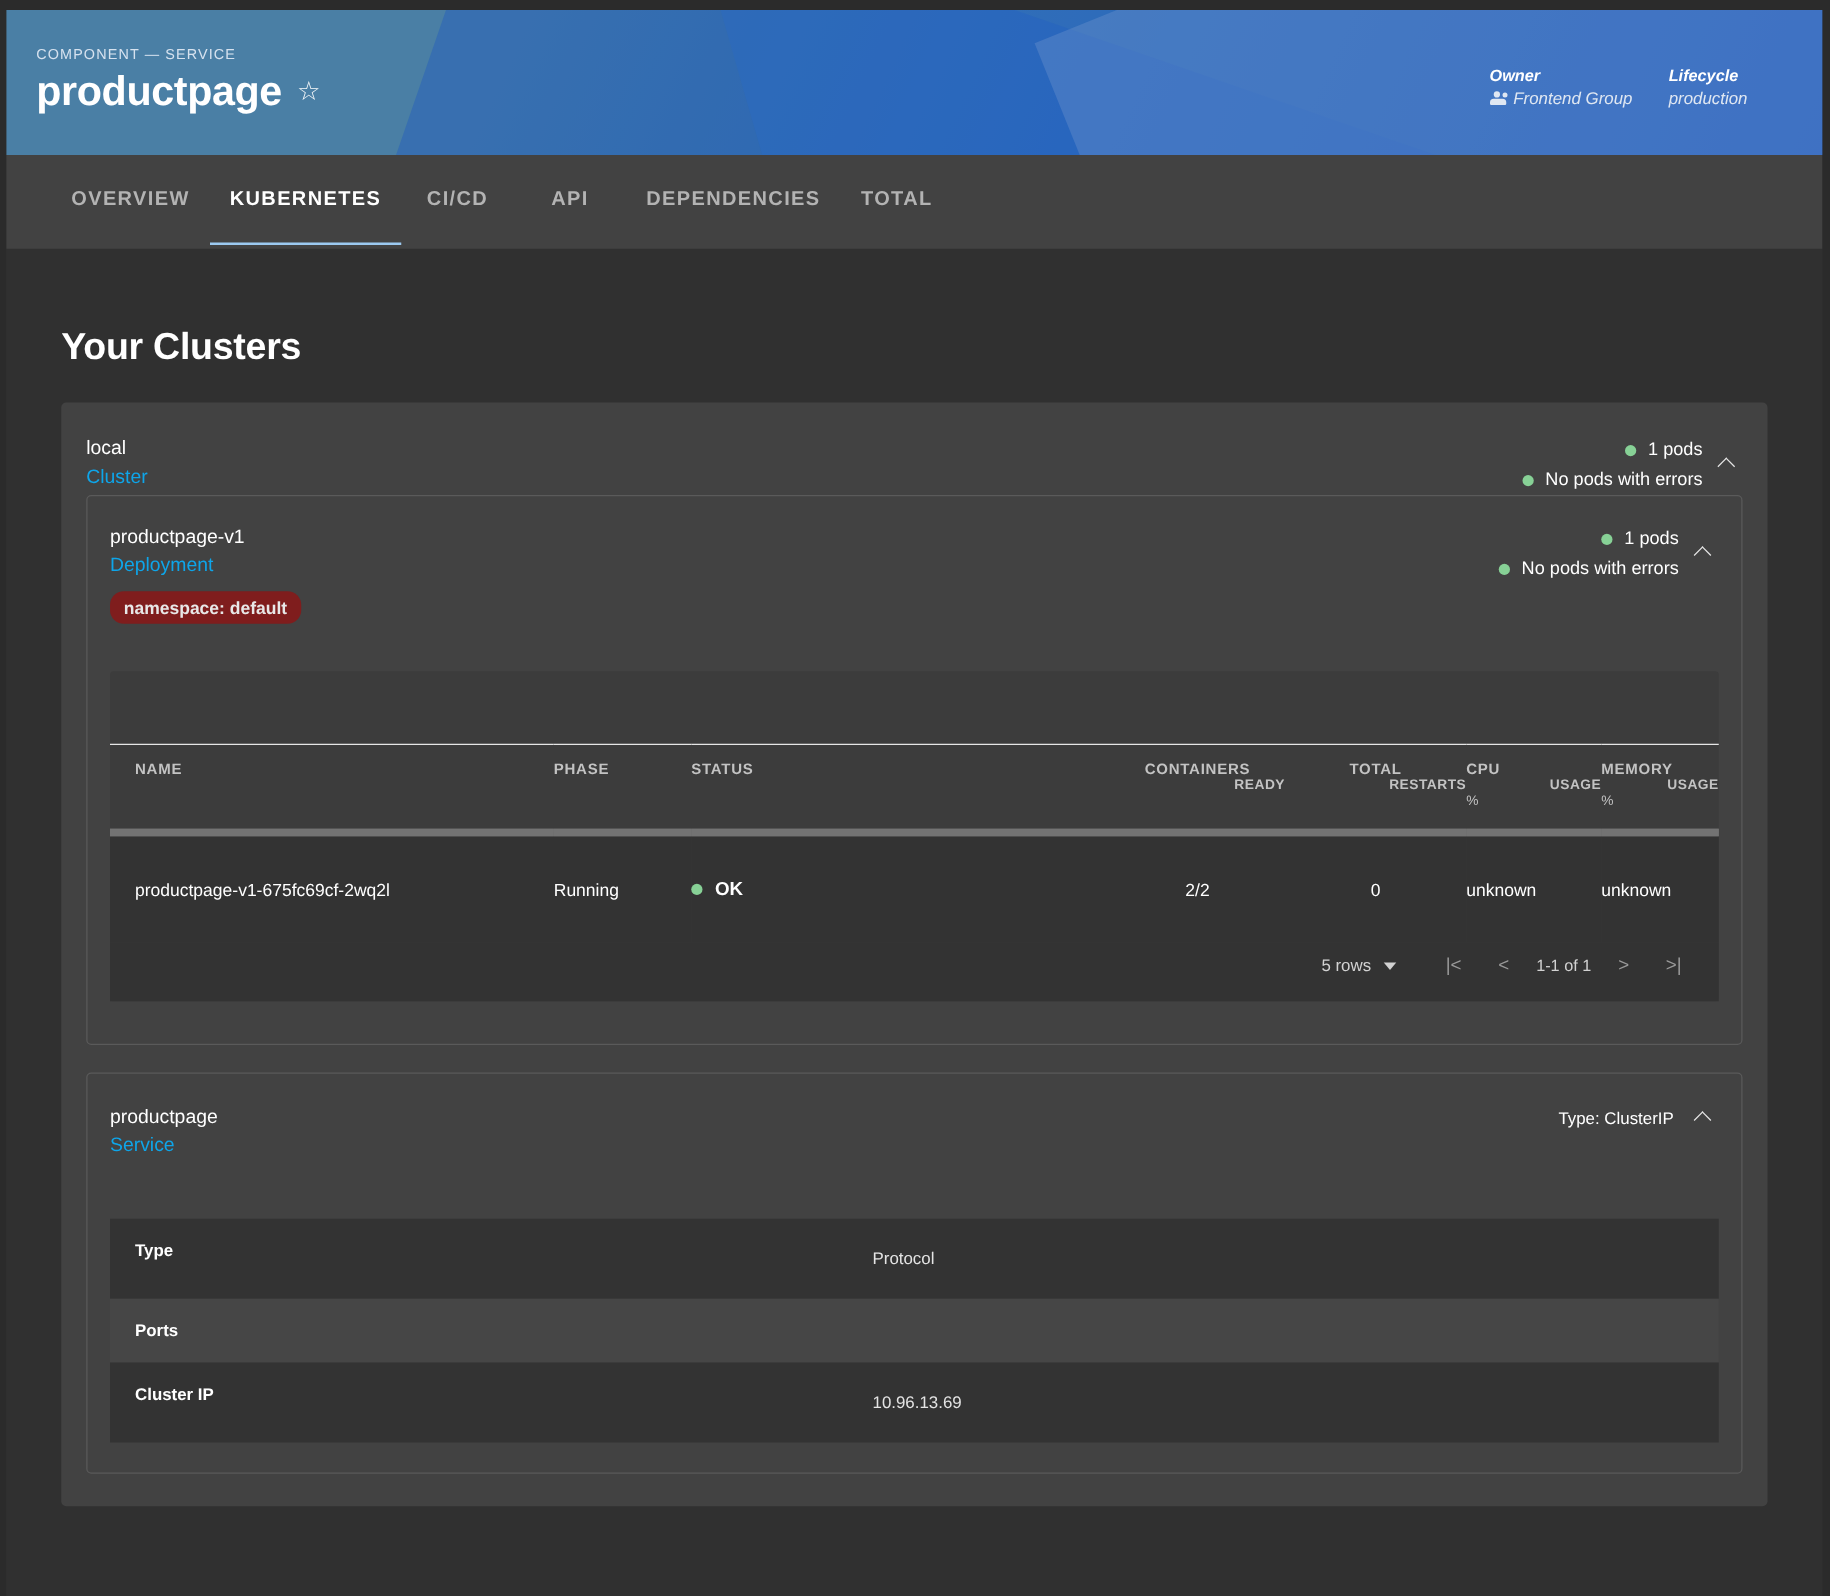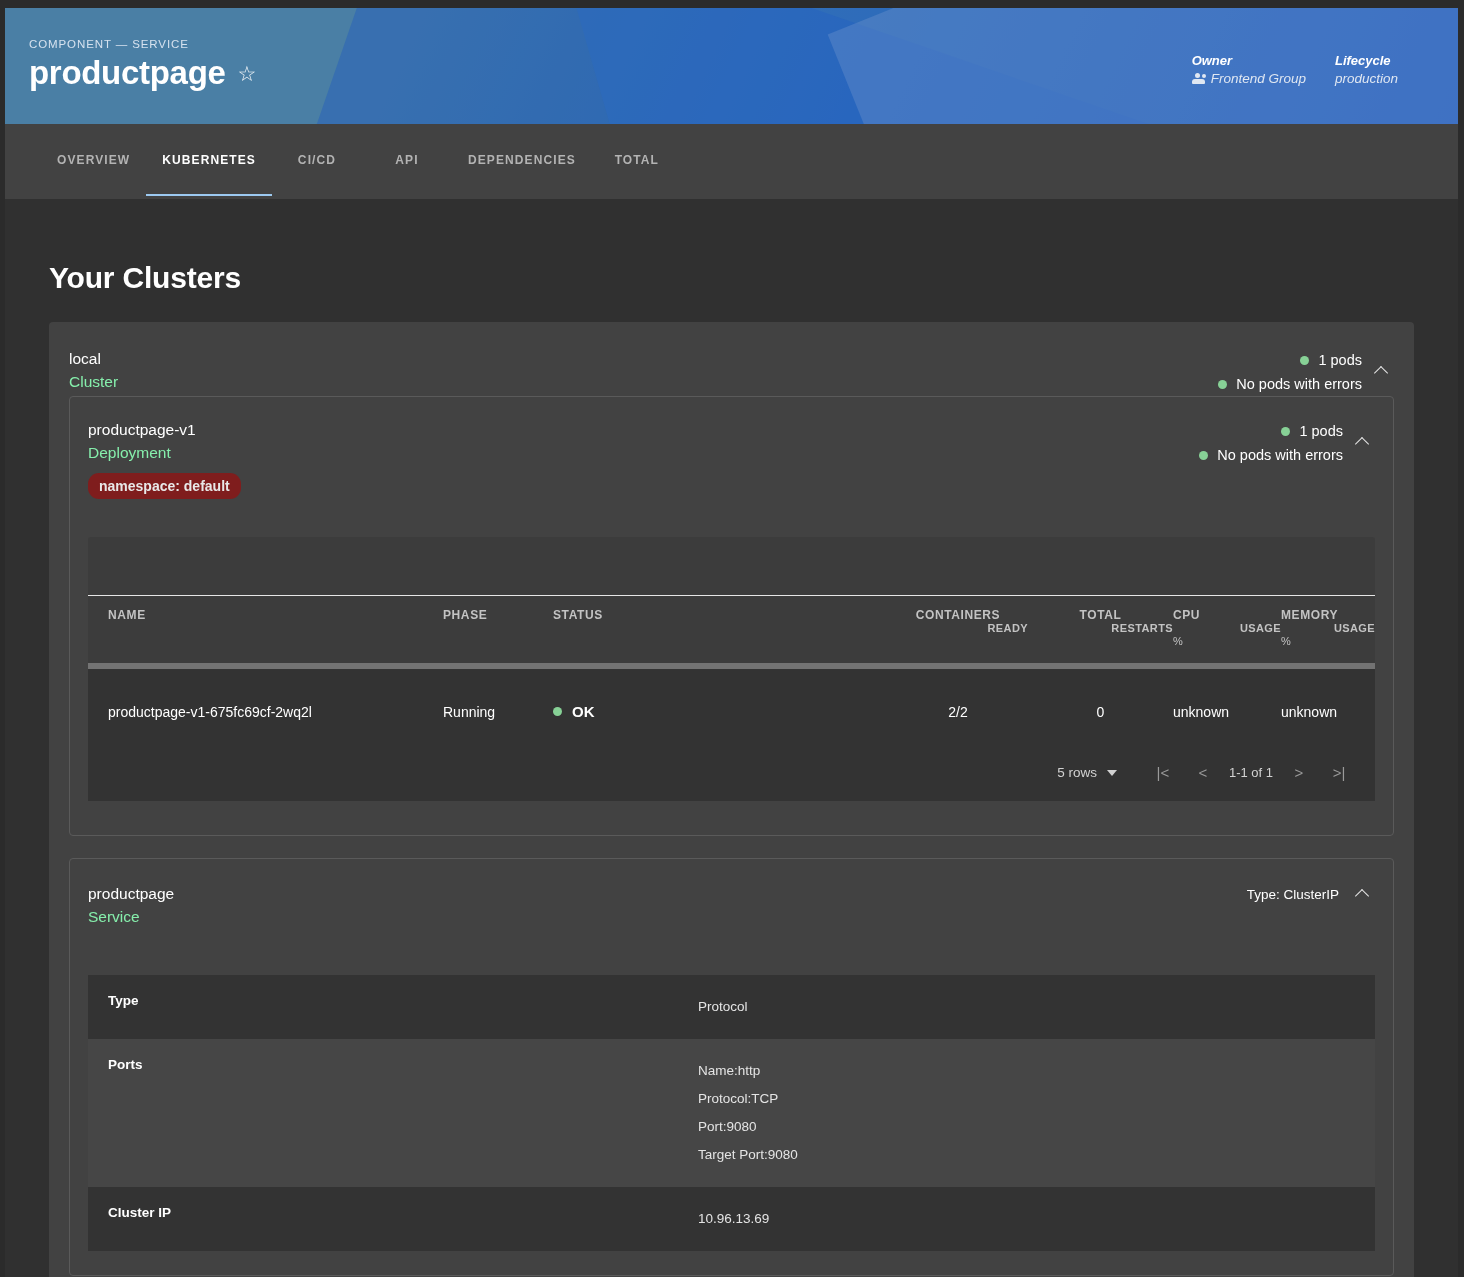--- a/index.html
+++ b/index.html
@@ -75,21 +75,21 @@
   }
 
   
   .tabs {
     height: 75px; background: #424242;
     display: flex; align-items: flex-start; padding-left: 36px;
     position: relative;
   }
   .tab {
     height: 72px; display: flex; align-items: center; justify-content: center;
-    color: #b3b3b3; font-size: 12px; font-weight: 700; letter-spacing: 1.1px;
+    color: #b3b3b3; font-size: 16px; font-weight: 700; letter-spacing: 1.1px;
     padding: 0 16px; cursor: pointer; position: relative; min-width: 90px;
   }
   .tab.active { color: #ffffff; }
   .tab.active::after {
     content: ""; position: absolute; left: 0; right: 0; bottom: 0;
     height: 2px; background: #9cc9f0;
   }
 
   
   .content { background: #303030; padding: 0 44px; height: 1078px; }
@@ -97,21 +97,21 @@
     color: #ffffff; font-size: 30px; font-weight: 700;
     padding-top: 62px; padding-bottom: 27px; letter-spacing: -0.2px;
   }
 
   .cluster-card {
     background: #424242; border-radius: 4px;
     padding: 26px 20px 26px 20px;
   }
   .card-head { display: flex; justify-content: space-between; align-items: flex-start; }
   .card-head-left .k-name { color: #fff; font-size: 15.5px; line-height: 22px; }
-  .card-head-left .k-kind { color: #86efac; font-size: 15.5px; line-height: 24px; }
+  .card-head-left .k-kind { color: #0ea5e9; font-size: 15.5px; line-height: 24px; }
   .ns-chip {
     display: inline-block; margin-top: 8px;
     background: #7f1d1d; color: #e8e8e8;
     font-size: 14px; font-weight: 700;
     padding: 5px 11px; border-radius: 11px;
   }
   .status-cluster {
     display: flex; align-items: flex-start; gap: 10px;
   }
   .status-lines { text-align: right; }
@@ -363,26 +363,20 @@
 
         <div class="kv-table">
           <div class="kv-row dark">
             <div class="kv-key">Type</div>
             <div class="kv-val">
               <div>Protocol</div>
             </div>
           </div>
           <div class="kv-row light">
             <div class="kv-key">Ports</div>
-            <div class="kv-val">
-              <div>Name:http</div>
-              <div>Protocol:TCP</div>
-              <div>Port:9080</div>
-              <div>Target Port:9080</div>
-            </div>
           </div>
           <div class="kv-row dark">
             <div class="kv-key">Cluster IP</div>
             <div class="kv-val">
               <div>10.96.13.69</div>
             </div>
           </div>
         </div>
       </div>
 

